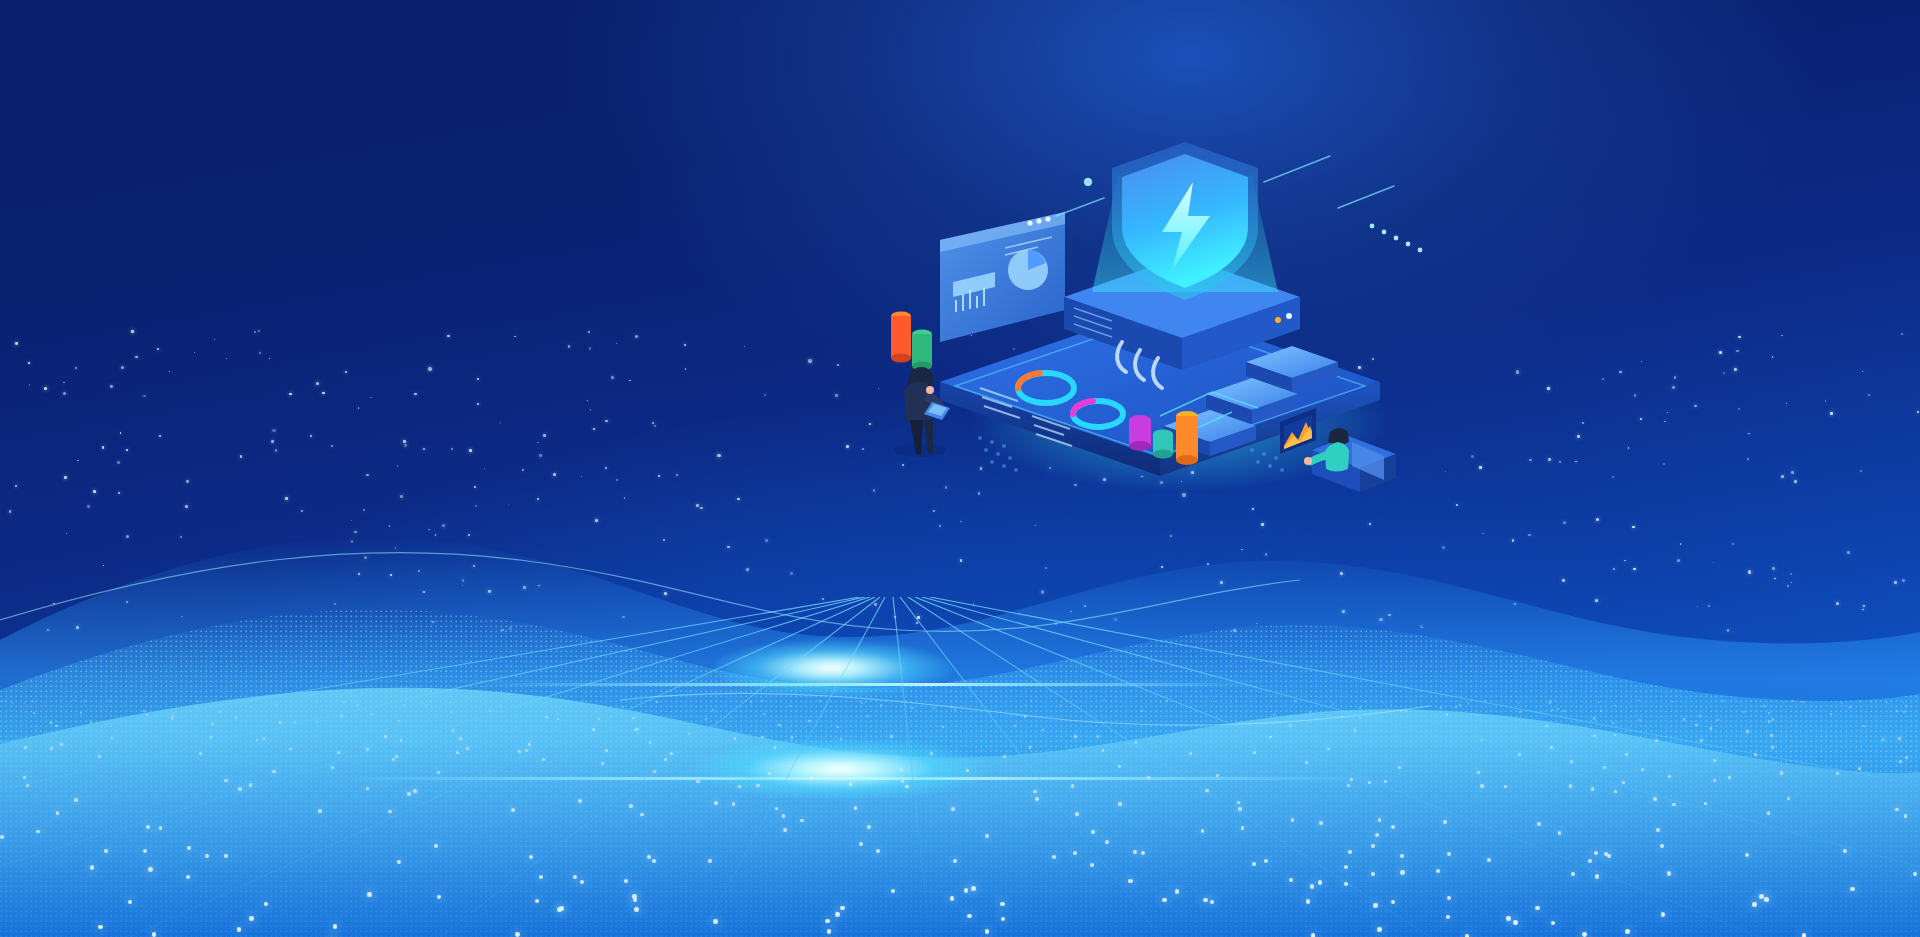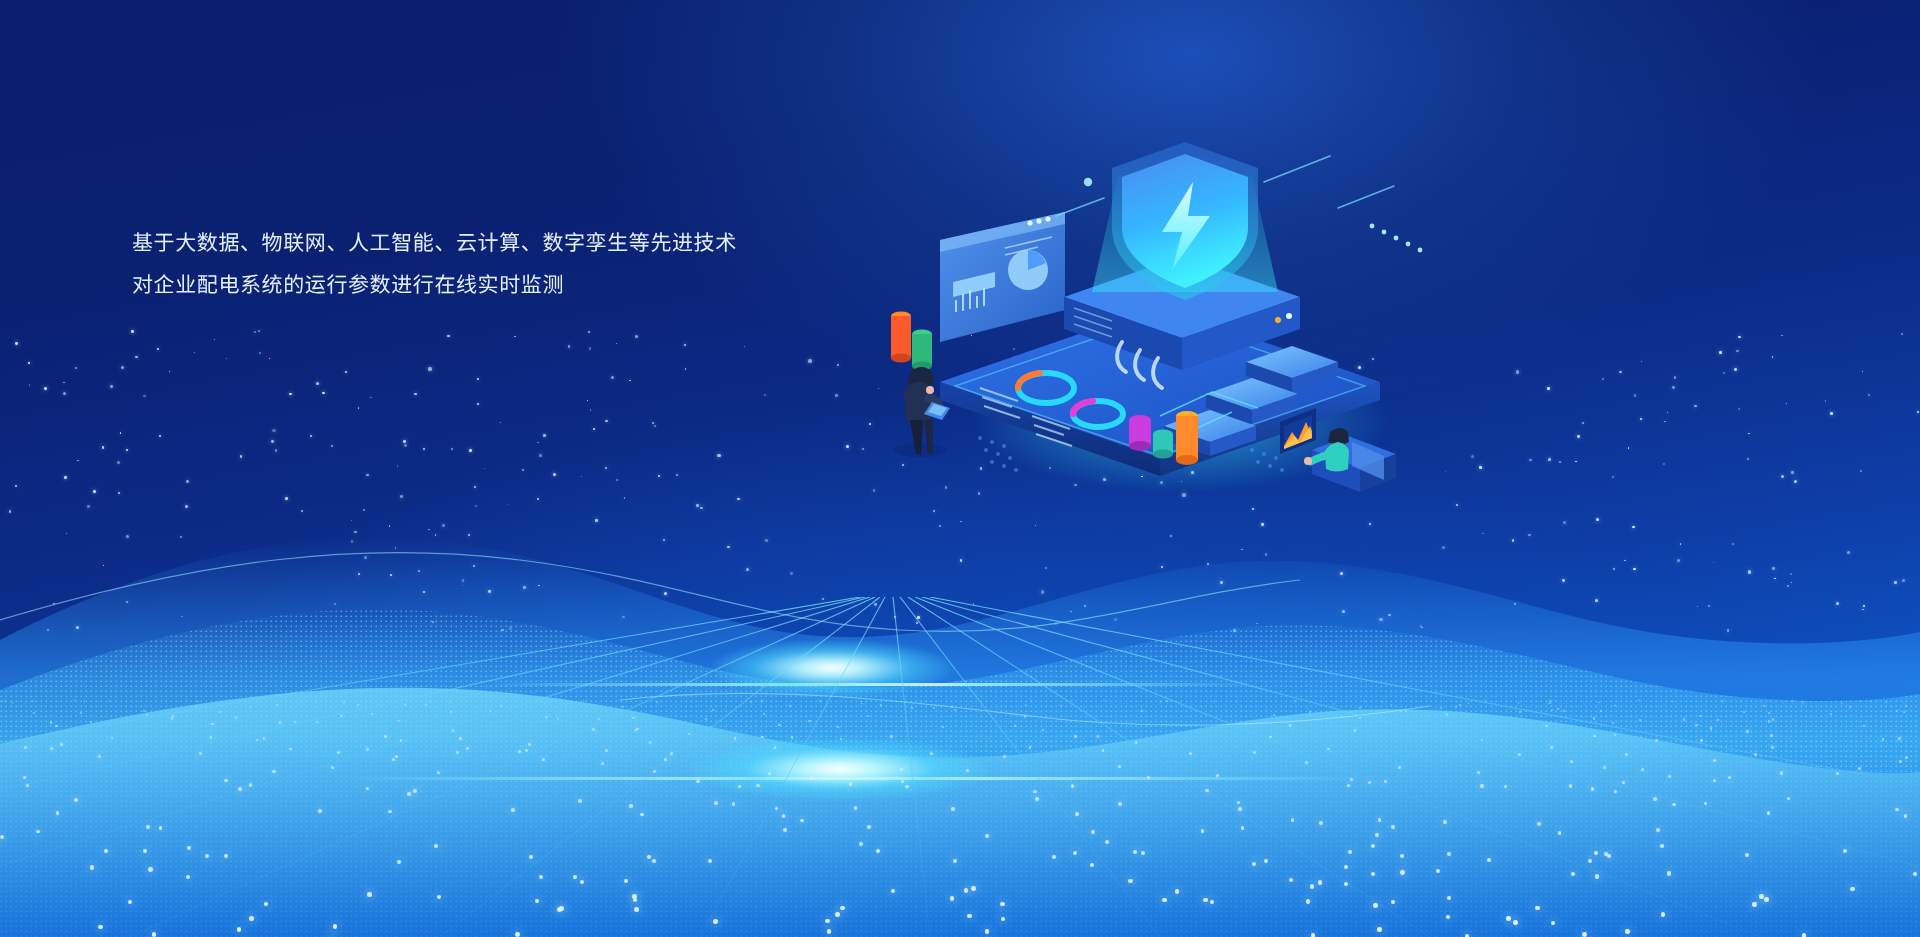--- a/index.html
+++ b/index.html
@@ -910,24 +910,20 @@
       <span class="pdot" style="left:687.6px;top:732.8px;width:2.7px;height:2.7px;opacity:0.56;box-shadow:0 0 5.3px rgba(200,240,255,.8)"></span>
       <span class="pdot" style="left:1752.1px;top:902.0px;width:4.5px;height:4.5px;opacity:0.95;box-shadow:0 0 9.1px rgba(200,240,255,.8)"></span>
       <span class="pdot" style="left:1592.7px;top:717.4px;width:2.3px;height:2.3px;opacity:0.49;box-shadow:0 0 4.6px rgba(200,240,255,.8)"></span>
       <span class="pdot" style="left:248.8px;top:783.2px;width:3.4px;height:3.4px;opacity:0.71;box-shadow:0 0 6.8px rgba(200,240,255,.8)"></span>
       <span class="pdot" style="left:343.2px;top:701.3px;width:1.7px;height:1.7px;opacity:0.35;box-shadow:0 0 3.3px rgba(200,240,255,.8)"></span>
       <span class="pdot" style="left:1603.2px;top:766.3px;width:3.2px;height:3.2px;opacity:0.67;box-shadow:0 0 6.4px rgba(200,240,255,.8)"></span>
       <span class="pdot" style="left:778.2px;top:723.5px;width:2.5px;height:2.5px;opacity:0.52;box-shadow:0 0 4.9px rgba(200,240,255,.8)"></span>
     </div>
 
   <div class="copy">
-    <div class="subcopy">
-      <div>基于大数据、物联网、人工智能、云计算、数字孪生等先进技术</div>
-      <div>对企业配电系统的运行参数进行在线实时监测</div>
-    </div>
   </div>
 
   <div class="illus">
     <svg width="600" height="380" viewBox="0 0 600 380">
       <defs>
         <linearGradient id="slabTop" x1="0" y1="0" x2="1" y2="1">
           <stop offset="0%" stop-color="#2f73e8"></stop>
             <stop offset="100%" stop-color="#1b4fc0"></stop>
         </linearGradient>
         <linearGradient id="slabL" x1="0" y1="0" x2="0" y2="1">

